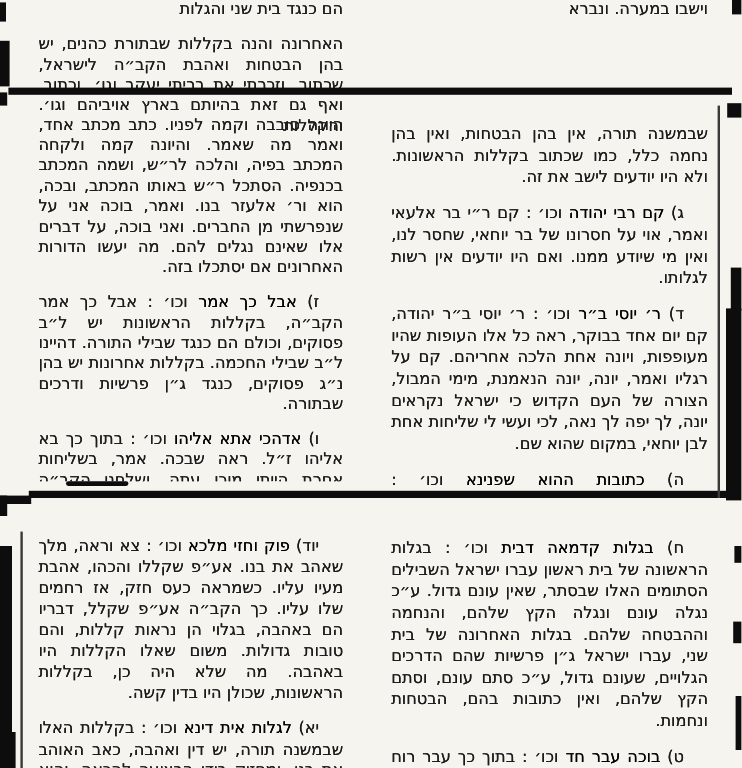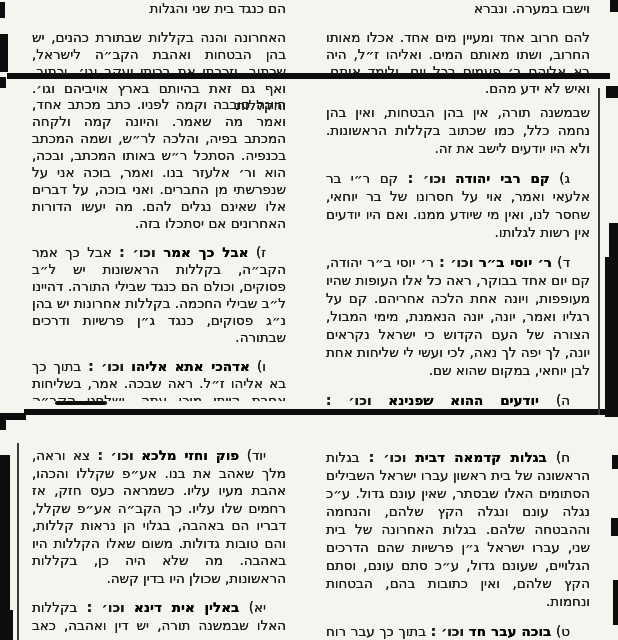--- a/index.html
+++ b/index.html
@@ -11,40 +11,39 @@
   .col{
     position:absolute;direction:rtl;text-align:justify;
     color:#1c1c1c;font-size:13.5px;
     text-shadow:0 0 .4px currentColor;
   }
   .col p{margin:12px;padding:0;}
   .para{margin:0;}
   .mid .para + .para, .bot .para + .para{margin-top:7px;}
   .ind{text-indent:20px;}
   .num{font-weight:normal;}
-  .head{font-weight:bold;color:#000;}
-  .etc{font-weight:bold;}
+  .head{font-weight:normal;color:#000;}
+  .etc{font-weight:normal;}
   .spread{text-align-last:justify;}
   .ul{border-bottom:2px solid #000000;padding-bottom:1px;}
   #top-r{top:-12px;right:16px;width:288px;line-height:17px;}
   #top-l{top:-12px;left:20px;width:278px;line-height:17px;}
   #mid-r{top:91px;right:16px;width:288px;line-height:18px;height:316px;overflow:hidden;}
   #mid-l{top:84px;left:20px;width:278px;line-height:17px;height:317px;overflow:hidden;}
   #bot-r{top:436px;right:16px;width:288px;line-height:18px;height:211px;overflow:hidden;}
   #bot-l{top:435px;left:20px;width:278px;line-height:17.5px;height:211px;overflow:hidden;}
   .art{position:absolute;background:#0d0d0d;}
   .art.gray{background:#3a3a3a;}
   .smudge{border-radius:2px;}
 </style>
 </head>
 <body>
 
 <div class="col top" id="top-r">
   <p class="para">וישבו במערה. ונברא</p>
-  <p class="para">להם חרוב אחד ומעיין מים אחד. אכלו מאותו החרוב, ושתו מאותם המים. ואליהו ז״ל, היה בא אליהם ב׳ פעמים בכל יום. ולימד אותם. ואיש לא ידע מהם.</p>
 </div>
 
 <div class="col top" id="top-l">
   <p class="para">הם כנגד בית שני והגלות</p>
   <p class="para">האחרונה והנה בקללות שבתורת כהנים, יש בהן הבטחות ואהבת הקב״ה לישראל, שכתוב, וזכרתי את בריתי יעקב וגו׳. וכתוב. ואף גם זאת בהיותם בארץ אויביהם וגו׳. והקללות</p>
 </div>
 
 <div class="col mid" id="mid-r">
   <p class="para">שבמשנה תורה, אין בהן הבטחות, ואין בהן נחמה כלל, כמו שכתוב בקללות הראשונות. ולא היו יודעים לישב את זה.</p>
   <p class="para ind">
@@ -54,21 +53,21 @@
     <span>קם ר״י בר אלעאי ואמר, אוי על חסרונו של בר יוחאי, שחסר לנו, ואין מי שיודע ממנו. ואם היו יודעים אין רשות לגלותו.</span>
   </p>
   <p class="para ind">
     <span class="num">ד)</span>
     <span class="head">ר׳ יוסי ב״ר</span>
     <span class="etc">וכו׳ :</span>
     <span>ר׳ יוסי ב״ר יהודה, קם יום אחד בבוקר, ראה כל אלו העופות שהיו מעופפות, ויונה אחת הלכה אחריהם. קם על רגליו ואמר, יונה, יונה הנאמנת, מימי המבול, הצורה של העם הקדוש כי ישראל נקראים יונה, לך יפה לך נאה, לכי ועשי לי שליחות אחת לבן יוחאי, במקום שהוא שם.</span>
   </p>
   <p class="para ind spread">
     <span class="num">ה)</span>
-    <span class="head">יודעים</span>
+    <span class="head">כתובות</span>
     <span class="head ul">ההוא</span>
     <span class="head">שפנינא</span>
     <span class="etc">וכו׳ :</span>
   </p>
 </div>
 
 <div class="col mid" id="mid-l">
   <p class="para">היונה סובבה וקמה לפניו. כתב מכתב אחד, ואמר מה שאמר. והיונה קמה ולקחה המכתב בפיה, והלכה לר״ש, ושמה המכתב בכנפיה. הסתכל ר״ש באותו המכתב, ובכה, הוא ור׳ אלעזר בנו. ואמר, בוכה אני על שנפרשתי מן החברים. ואני בוכה, על דברים אלו שאינם נגלים להם. מה יעשו הדורות האחרונים אם יסתכלו בזה.</p>
   <p class="para ind">
     <span class="num">ז)</span>
@@ -101,21 +100,21 @@
 
 <div class="col bot" id="bot-l">
   <p class="para ind">
     <span class="num">יוד)</span>
     <span class="head">פוק וחזי מלכא</span>
     <span class="etc">וכו׳ :</span>
     <span>צא וראה, מלך שאהב את בנו. אע״פ שקללו והכהו, אהבת מעיו עליו. כשמראה כעס חזק, אז רחמים שלו עליו. כך הקב״ה אע״פ שקלל, דבריו הם באהבה, בגלוי הן נראות קללות, והם טובות גדולות. משום שאלו הקללות היו באהבה. מה שלא היה כן, בקללות הראשונות, שכולן היו בדין קשה.</span>
   </p>
   <p class="para ind">
     <span class="num">יא)</span>
-    <span class="head">באלין אית דינא</span>
+    <span class="head">לגלות אית דינא</span>
     <span class="etc">וכו׳ :</span>
     <span>בקללות האלו שבמשנה תורה, יש דין ואהבה, כאב האוהב את בנו, ומחזיק בידו הרצועה להכאה. והוא שואג שאגה גדולה, וקללות גדולות. והמכות כלולות ברחמים.</span>
   </p>
 </div>
 
 <div class="art" style="left:7px;top:73px;width:603px;height:6px;"></div>
 <div class="art" style="left:0;top:77px;width:6px;height:11px;"></div>
 <div class="art" style="left:24px;top:409px;width:586px;height:6px;"></div>
 <div class="art" style="left:0;top:413px;width:26px;height:7px;"></div>
 <div class="art" style="left:0;top:413px;width:6px;height:17px;"></div>

